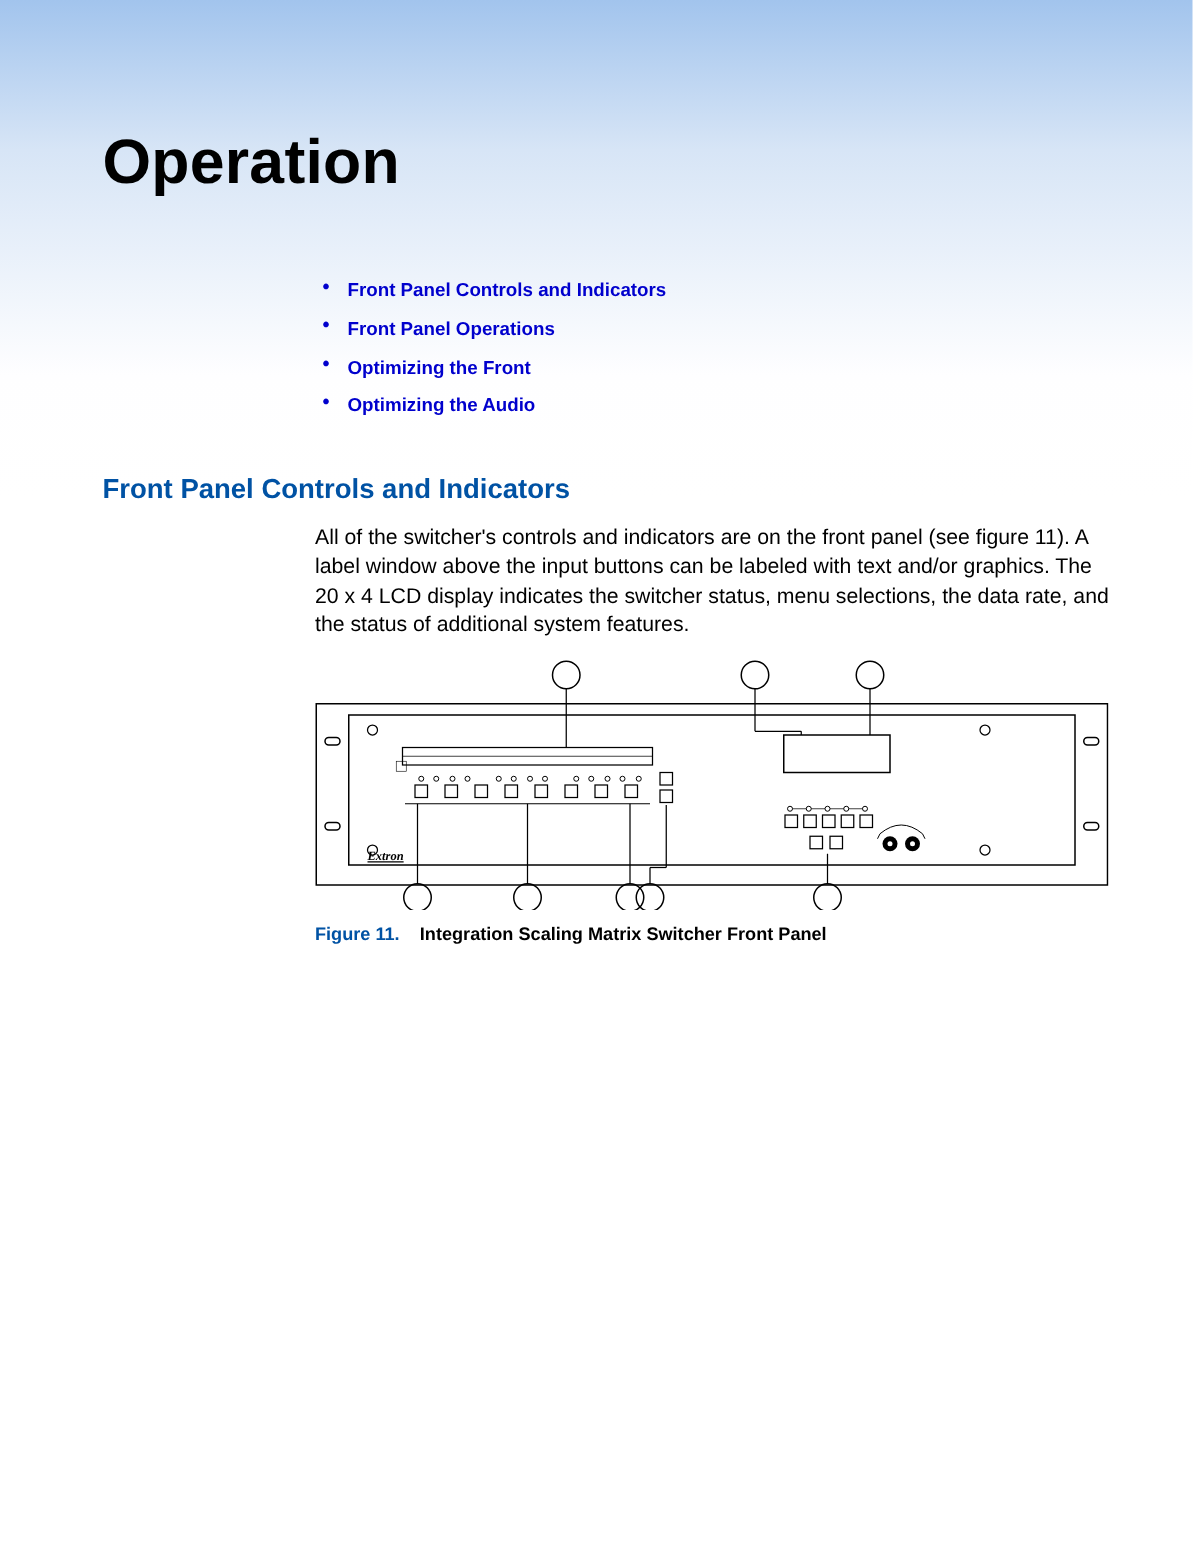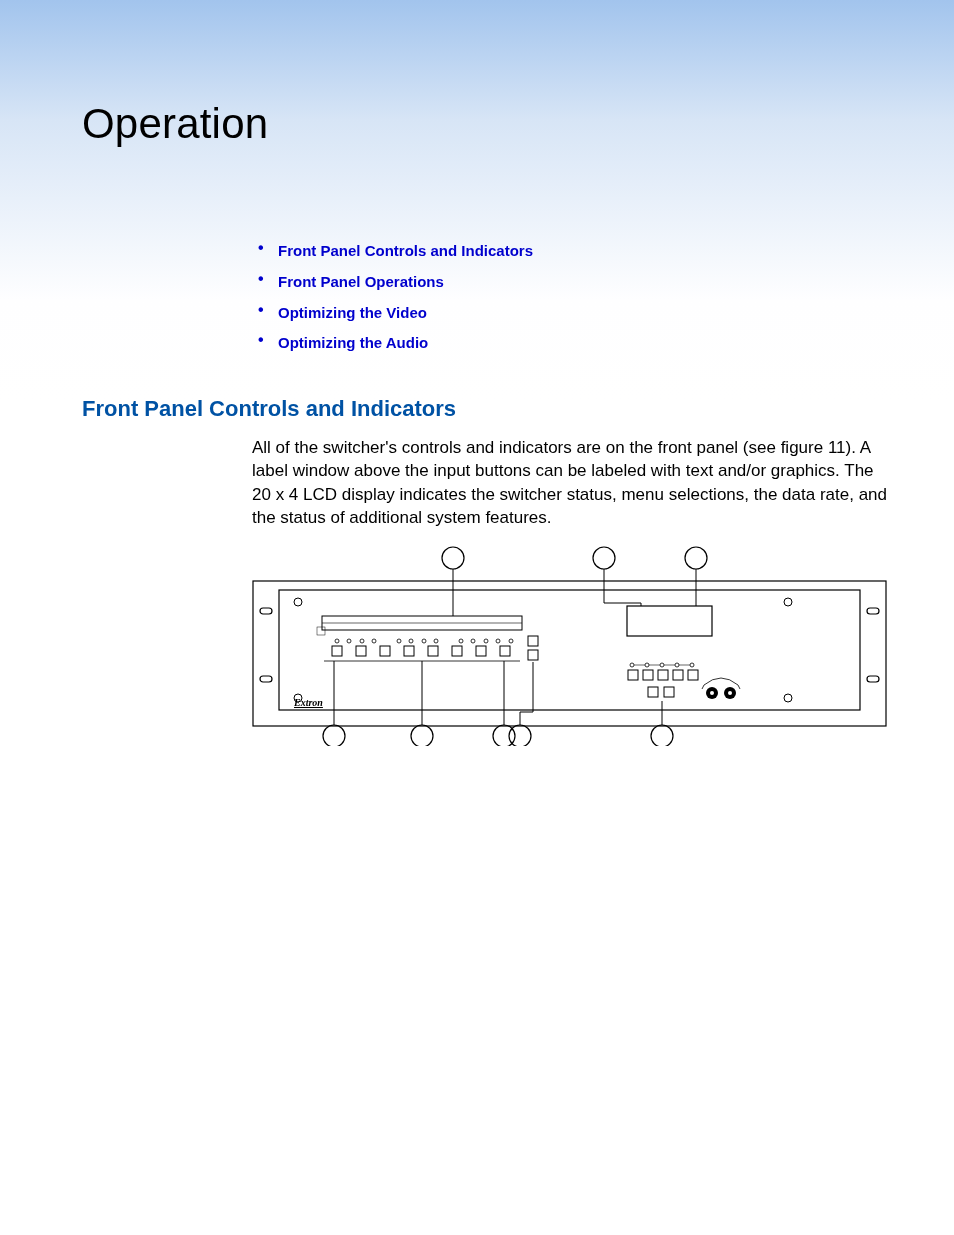--- a/index.html
+++ b/index.html
@@ -17,23 +17,23 @@
     position: relative;
     color: #000;
   }
   .content {
     position: absolute;
     top: 100px;
     left: 82px;
     width: 805px;
   }
   h1.section-title {
-    font-size: 42px;
-    font-weight: 400;
-    margin: 0 0 92px 0;
+    font-size: 50px;
+    font-weight: 700;
+    margin: 0 0 64px 0;
     letter-spacing: 0.2px;
   }
   .intro {
     margin-left: 170px;
     font-size: 16px;
     line-height: 1.45;
     color: #000;
   }
   .intro-line {
     margin-bottom: 10px;
@@ -110,21 +110,21 @@
 
 <div class="page">
   <div class="content">
 
     <h1 class="section-title">Operation</h1>
 
     <div class="intro">
       <ul class="links">
         <li>Front Panel Controls and Indicators</li>
         <li>Front Panel Operations</li>
-        <li>Optimizing the Video</li>
+        <li>Optimizing the Front</li>
         <li>Optimizing the Audio</li>
       </ul>
     </div>
 
     <h2 class="subsection">Front Panel Controls and Indicators</h2>
 
     <div class="subsection-body">All of the switcher's controls and indicators are on the front panel (see figure 11).  A label window above the input buttons can be labeled with text and/or graphics.  The 20 x 4 LCD display indicates the switcher status, menu selections, the data rate, and the status of additional system features.</div>
 
     <div class="figure-wrap">
       <svg class="panel-diagram" width="635" height="200" viewBox="0 0 635 200">
@@ -231,16 +231,21 @@
         <line x1="82" y1="179" x2="82" y2="115" stroke="#000" stroke-width="1"></line>
         <line x1="170" y1="179" x2="170" y2="115" stroke="#000" stroke-width="1"></line>
         <line x1="252" y1="179" x2="252" y2="115" stroke="#000" stroke-width="1"></line>
         <line x1="268" y1="179" x2="268" y2="166" stroke="#000" stroke-width="1"></line>
         <line x1="268" y1="166" x2="281" y2="166" stroke="#000" stroke-width="1"></line>
         <line x1="281" y1="166" x2="281" y2="116" stroke="#000" stroke-width="1"></line>
         <line x1="410" y1="179" x2="410" y2="155" stroke="#000" stroke-width="1"></line>
       </svg>
     </div>
 
+    <div class="figure-caption">
+      <span class="fignum">Figure 11.</span>
+      <span>&nbsp;&nbsp;</span>
+      <span class="figtitle">Integration Scaling Matrix Switcher Front Panel</span>
+    </div>
 
   </div>
 
 </div>
 
 </body></html>

